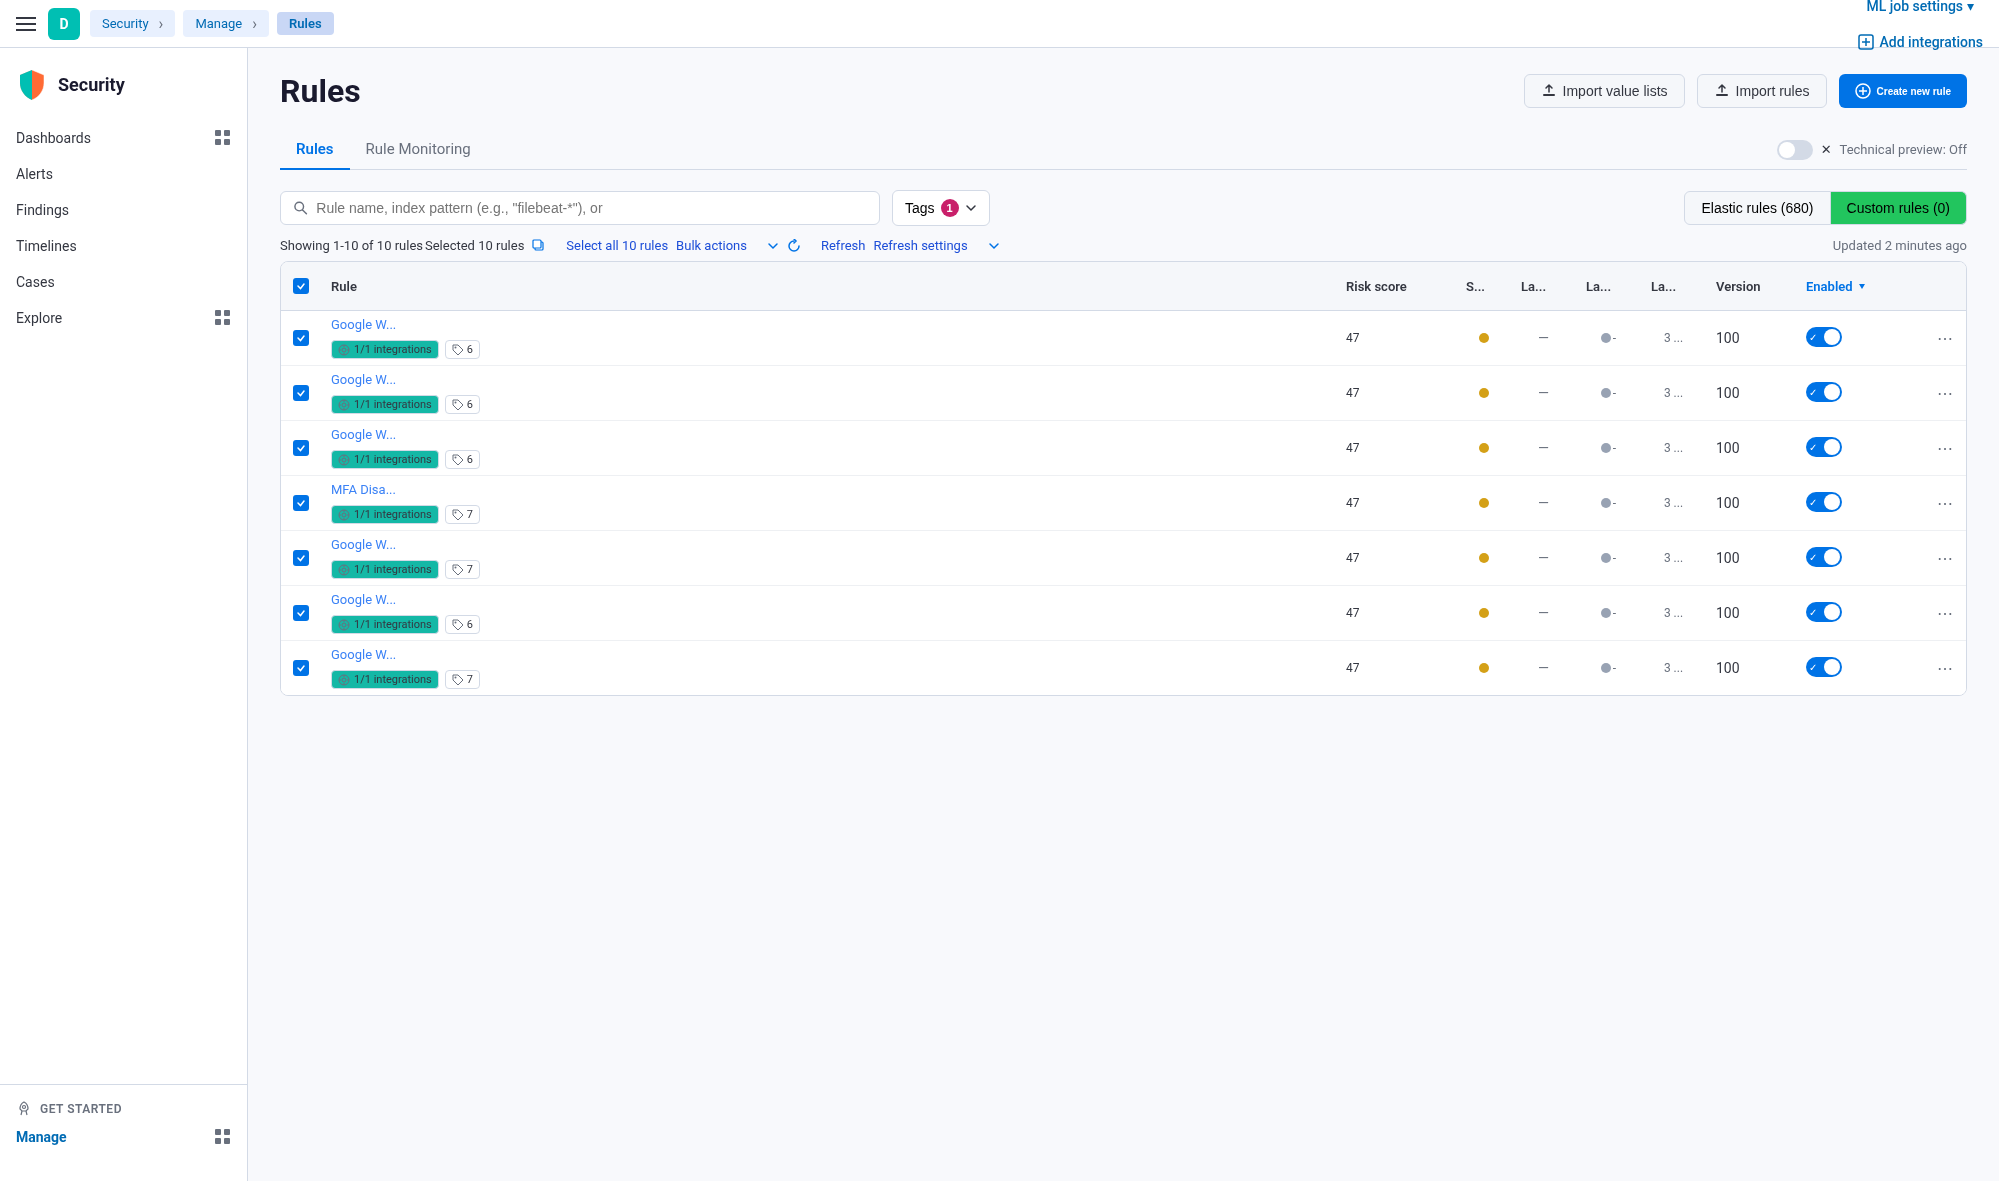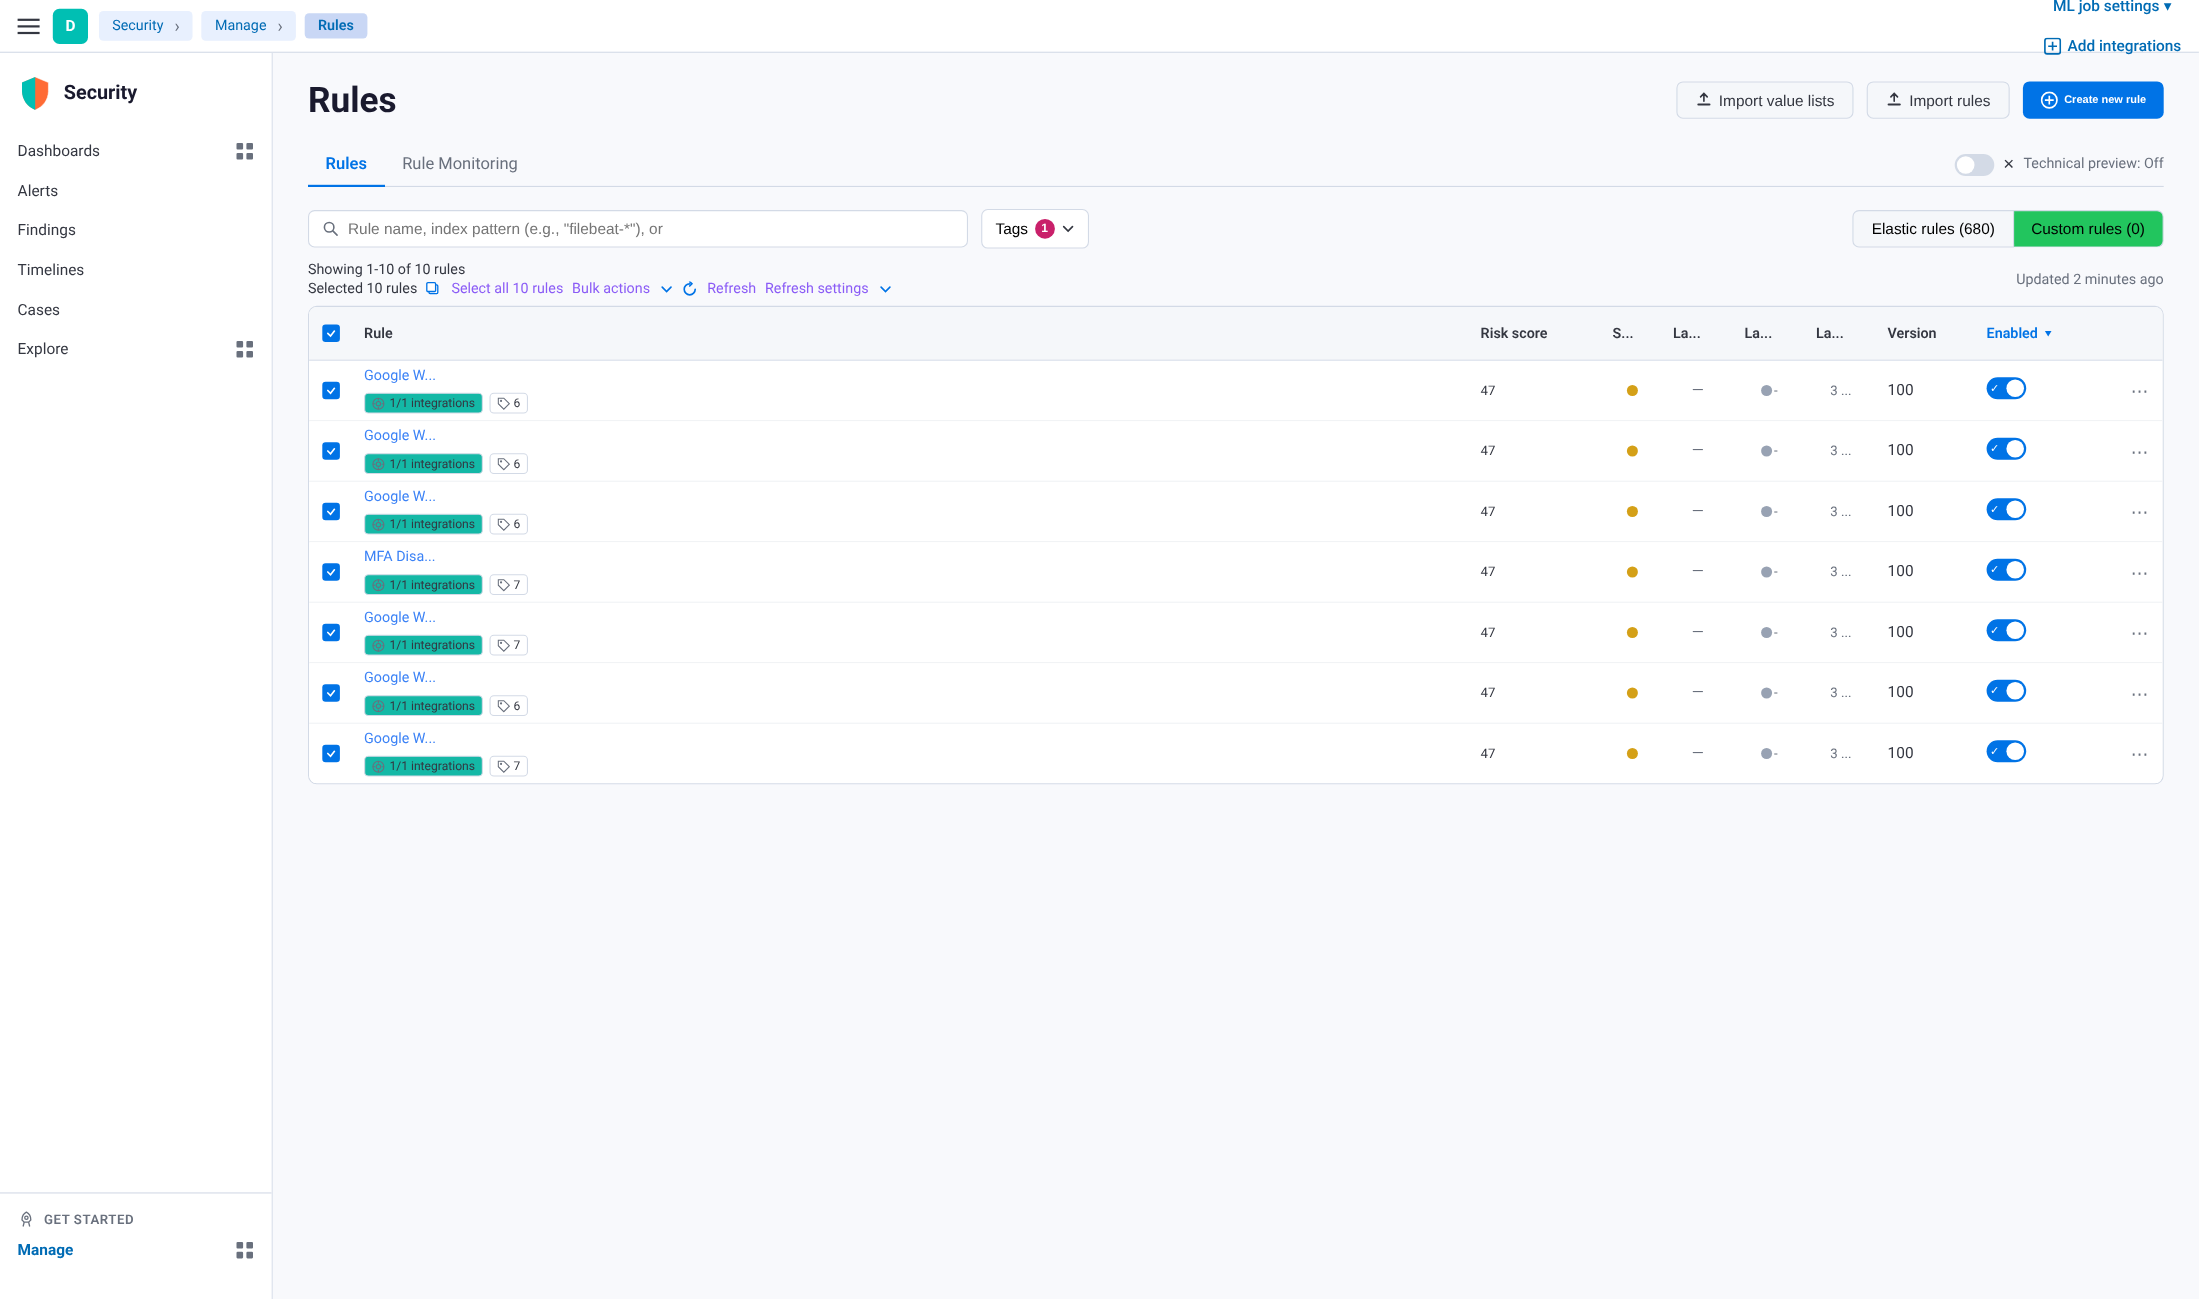--- a/index.html
+++ b/index.html
@@ -109,25 +109,25 @@
       padding: 8px 16px; border: 1px solid #d3dae6; background: #22c55e; font-size: 14px; cursor: pointer;
     }
     .count-tab:first-child { border-radius: 6px 0 0 6px; }
     .count-tab:last-child { border-radius: 0 6px 6px 0; border-left: none; }
     .count-tab.active { background: #f5f7fa; font-weight: 500; }
 
     
     .info-bar {
       display: flex; align-items: center; justify-content: space-between; margin-bottom: 8px; font-size: 13px;
     }
-    .info-left { display: flex; flex-direction: column; gap: 2px; }
+    .info-left { display: flex; flex-direction: row; gap: 2px; }
     .info-showing { color: #343741; }
     .info-selected { display: flex; align-items: center; gap: 8px; color: #343741; }
     .action-link {
-      display: flex; align-items: center; gap: 9px; color: #8b5cf6; cursor: pointer; font-size: 13px;
+      display: flex; align-items: center; gap: 20px; color: #1d4ed8; cursor: pointer; font-size: 13px;
     }
     .updated-text { color: #69707d; font-size: 13px; }
 
     
     .rules-table { width: 100%; background: #fff; border: 1px solid #d3dae6; border-radius: 8px; overflow: hidden; }
     .table-header {
       display: grid;
       grid-template-columns: 40px 1fr 120px 55px 65px 65px 65px 90px 130px 40px;
       background: #f5f7fa; border-bottom: 1px solid #d3dae6; padding: 10px 0;
       font-size: 13px; font-weight: 600; color: #343741;

